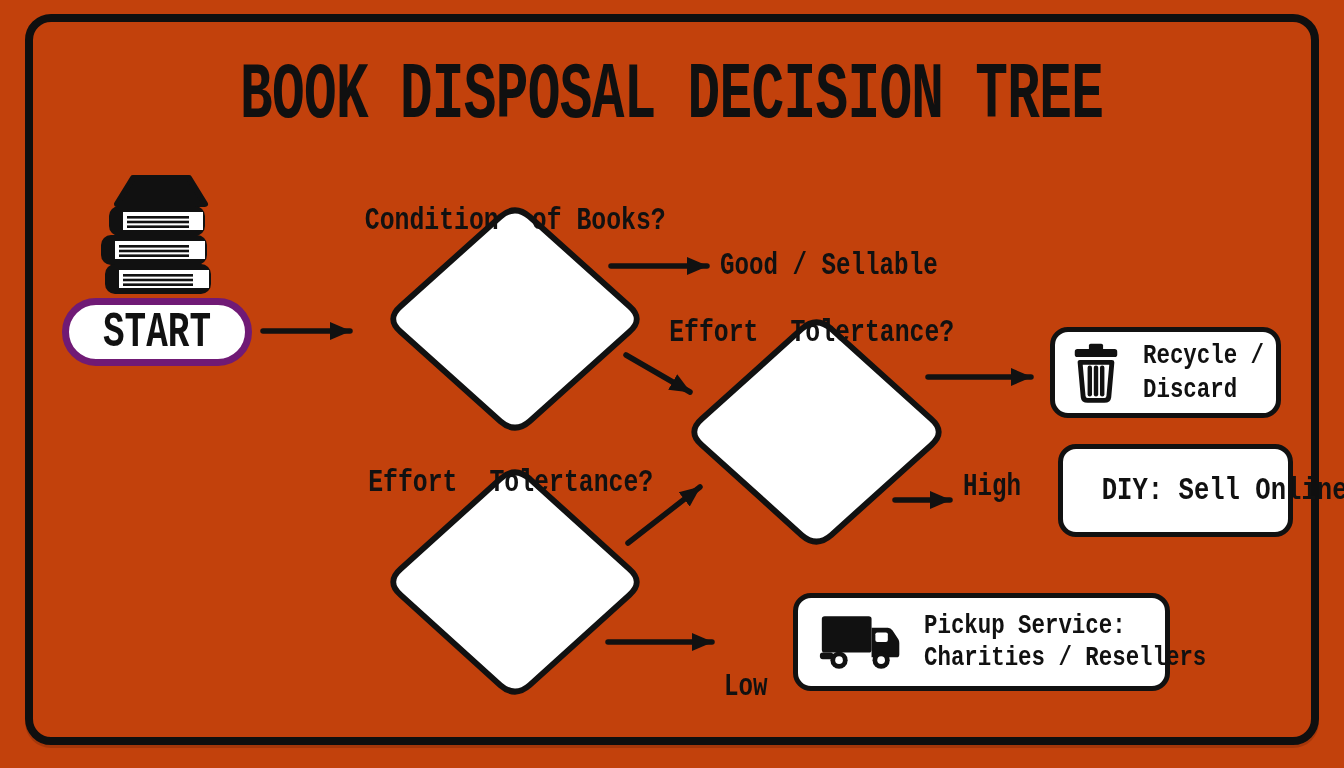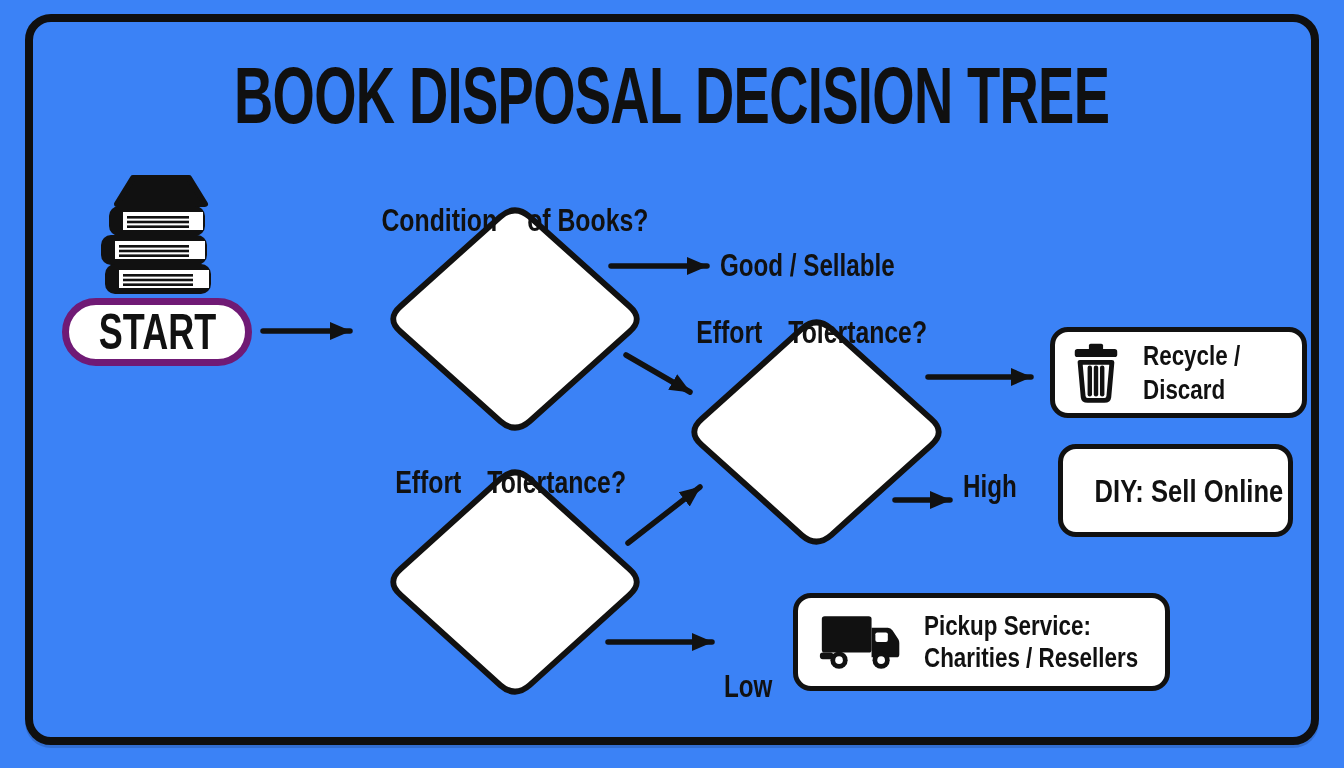--- a/index.html
+++ b/index.html
@@ -1,17 +1,17 @@
 <!DOCTYPE html>
 <html><head>
 <meta charset="utf-8">
 <style>
   html,body{margin:0;padding:0;background:#fdfdfd;}
   body{width:1344px;height:768px;overflow:hidden;font-family:"Liberation Sans",sans-serif;color:#111;}
-  .stage{position:relative;width:1344px;height:768px;background:#3b82f6;}
+  .stage{position:relative;width:1344px;height:768px;background:#c2410c;font-family:Liberation Mono, monospace;}
   .abs{position:absolute;}
 
   .frame{left:25px;top:14px;width:1294px;height:731px;border:8px solid #0f0f0f;border-radius:26px;
          box-sizing:border-box;box-shadow:0 3px 0 rgba(0,0,0,.15);background:transparent;}
 
   .title{top:50px;left:0;width:1344px;text-align:center;}
   .title span{display:inline-block;font-size:80px;font-weight:800;letter-spacing:-1px;
               transform:scaleX(0.68);transform-origin:center;white-space:nowrap;color:#101010;}
 
   .overlay{left:0;top:0;width:1344px;height:768px;pointer-events:none;}
@@ -27,21 +27,21 @@
   .dtext div{transform:scaleX(0.8);white-space:nowrap;}
 
   .elabel{font-size:31px;font-weight:700;line-height:38px;white-space:nowrap;}
   .elabel span{display:inline-block;transform:scaleX(0.78);transform-origin:left center;}
 
   .obox{border:5px solid #111;border-radius:18px;background:#fff;box-sizing:border-box;
         display:flex;align-items:center;}
   .otext{font-weight:700;font-size:28px;line-height:34px;}
   .otext div{transform:scaleX(0.8);transform-origin:left center;white-space:nowrap;}
 
-  .recycle{left:1050px;top:327px;width:257px;height:91px;padding-left:18px;gap:24px;}
+  .recycle{left:1050px;top:327px;width:231px;height:91px;padding-left:18px;gap:24px;}
   .pickup{left:793px;top:593px;width:377px;height:98px;padding-left:20px;gap:18px;}
 
   .diy{left:1058px;top:444px;width:235px;height:93px;flex-direction:column;align-items:stretch;
        justify-content:center;padding:4px 8px;}
   .diy .l1{text-align:center;font-size:32px;font-weight:700;line-height:32px;}
   .diy .l1 span{display:inline-block;transform:scaleX(0.8);transform-origin:center;white-space:nowrap;}
   .diy .row{display:flex;align-items:center;margin-top:2px;}
   .diy .row .donate{font-size:28px;font-weight:700;margin-left:14px;}
   .diy .row .donate span{display:inline-block;transform:scaleX(0.8);transform-origin:left center;white-space:nowrap;}
 

